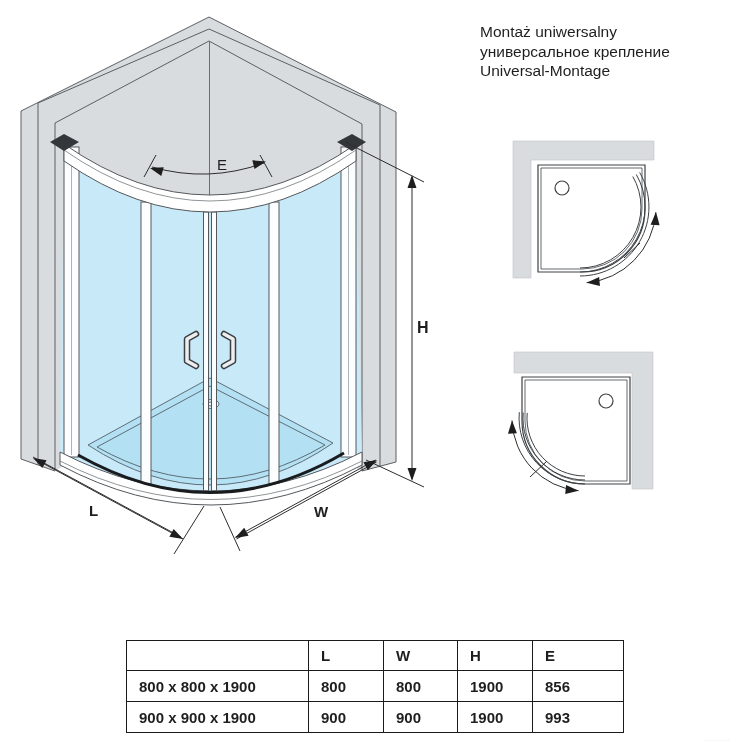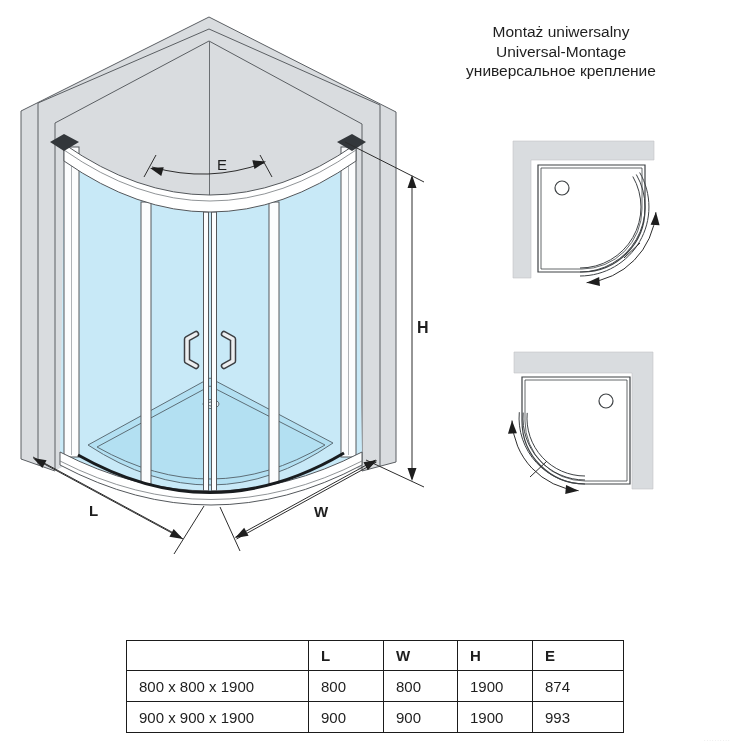--- a/index.html
+++ b/index.html
@@ -1,26 +1,26 @@
 <!DOCTYPE html>
 <html><head>
 <meta charset="utf-8">
 <style>
   html,body{margin:0;padding:0;}
   body{width:750px;height:750px;position:relative;background:#ffffff;
        font-family:"Liberation Sans",sans-serif;overflow:hidden;}
   .stage{position:absolute;left:0;top:0;width:750px;height:750px;}
-  .title-block{position:absolute;left:441px;top:22px;width:240px;text-align:center;
+  .title-block{position:absolute;left:480px;top:22px;width:240px;
        font-size:15.5px;line-height:19.5px;color:#1e1e1e;}
   .spec-table{position:absolute;left:126px;top:640px;border-collapse:collapse;
        font-size:15px;color:#1e1e1e;table-layout:fixed;}
   .spec-table td,.spec-table th{border:1.5px solid #1b1b1b;padding:0 0 0 12px;
        text-align:left;vertical-align:middle;background:#fff;}
   .spec-table th{font-weight:bold;height:29px;}
-  .spec-table td{height:30px;font-weight:normal;}
+  .spec-table td{height:30px;font-weight:bold;}
   .watermark{position:absolute;left:704px;top:737px;width:44px;font-size:5px;
        color:#c6c6c6;letter-spacing:1px;white-space:nowrap;overflow:hidden;}
   svg text{font-family:"Liberation Sans",sans-serif;}
   .dim-label{font-size:15px;font-weight:bold;fill:#1e1e1e;}
   .dim-label-e{font-size:15px;font-weight:normal;fill:#1e1e1e;}
   .dim-label-h{font-size:16px;font-weight:bold;fill:#1e1e1e;}
 </style>
 </head>
 <body>
 
@@ -157,22 +157,22 @@
     <g fill="#1e1e1e" stroke="none">
       <polygon points="0,0 -13,4.5 -13,-4.5" transform="translate(578.6,490.7) rotate(5)"></polygon>
       <polygon points="0,0 -13,4.5 -13,-4.5" transform="translate(512,420.5) rotate(-92)"></polygon>
     </g>
   </g>
 </svg>
 
 
 <div class="title-block">
   <div>Montaż uniwersalny</div>
+  <div>универсальное крепление</div>
   <div>Universal-Montage</div>
-  <div>универсальное крепление</div>
 </div>
 
 
 <table class="spec-table">
   <colgroup>
     <col style="width:182px">
         <col style="width:75px">
         <col style="width:74px">
     <col style="width:75px">
         <col style="width:91px">
@@ -183,21 +183,21 @@
     <th>L</th>
     <th>W</th>
     <th>H</th>
     <th>E</th>
   </tr>
   <tr>
     <td>800 x 800 x 1900</td>
     <td>800</td>
     <td>800</td>
     <td>1900</td>
-    <td>874</td>
+    <td>856</td>
   </tr>
   <tr>
     <td>900 x 900 x 1900</td>
     <td>900</td>
     <td>900</td>
     <td>1900</td>
     <td>993</td>
   </tr>
 </tbody>
     </table>

